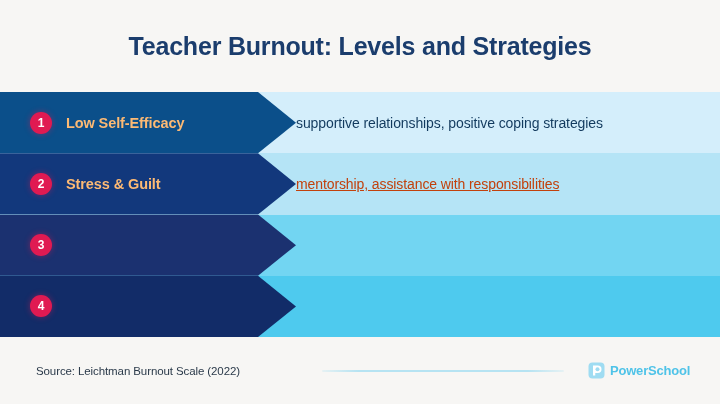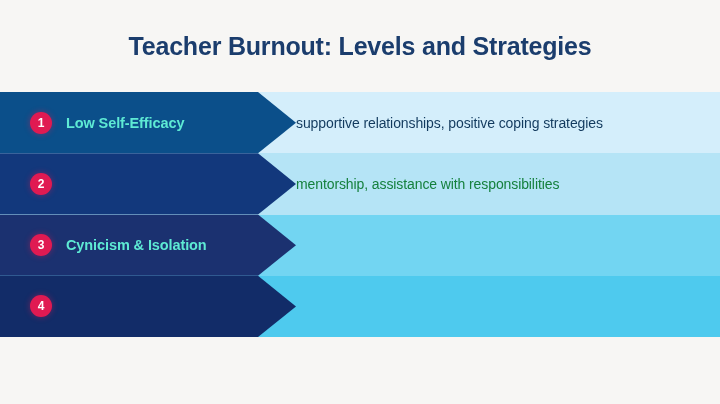--- a/index.html
+++ b/index.html
@@ -86,21 +86,21 @@
     align-items: center;
     justify-content: center;
     margin-left: 30px;
     flex: 0 0 auto;
     box-shadow: 0 0 6px rgba(224,26,82,0.45);
   }
   .level-label {
     margin-left: 14px;
     font-size: 14.5px;
     font-weight: bold;
-    color: #5eead4;
+    color: #fdba74;
     letter-spacing: -0.1px;
     white-space: nowrap;
   }
   .row-right-text {
     position: absolute;
     left: 296px;
     top: 0;
     height: 100%;
     right: 18px;
     display: flex;
@@ -179,37 +179,51 @@
       </div>
       <div class="row-right-text">
         <div class="strategy-label" style="color: rgb(18, 58, 94);">supportive relationships, positive coping strategies</div>
       </div>
     </div>
 
     <div class="row">
       <div class="row-bg" style="background: rgb(181, 228, 246);"></div>
       <div class="row-left" style="background: rgb(18, 56, 124);">
         <div class="badge" style="background: rgb(224, 26, 82);">2</div>
+        <div class="level-label">Stress &amp; Guilt</div>
       </div>
       <div class="row-right-text">
-        <div class="strategy-label" style="color: #15803d;">mentorship, assistance with responsibilities</div>
+        <div class="strategy-label" style="color: #c2410c; text-decoration: underline;">mentorship, assistance with responsibilities</div>
       </div>
     </div>
 
     <div class="row">
       <div class="row-bg" style="background: rgb(114, 213, 242);"></div>
       <div class="row-left" style="background: rgb(27, 49, 112);">
         <div class="badge" style="background: rgb(224, 26, 82);">3</div>
-        <div class="level-label">Cynicism &amp; Isolation</div>
       </div>
     </div>
 
     <div class="row">
       <div class="row-bg" style="background: rgb(78, 202, 238);"></div>
       <div class="row-left" style="background: rgb(18, 44, 104);">
         <div class="badge" style="background: rgb(224, 26, 82);">4</div>
       </div>
     </div>
 
   </div>
 
+  <div class="footer">
+    <div class="source-text">Source: Leichtman Burnout Scale (2022)</div>
+    <div class="footer-rule"></div>
+    <div class="brand">
+      <span class="brand-mark">
+        <svg width="17" height="17" viewBox="0 0 34 34" xmlns="http://www.w3.org/2000/svg">
+          <rect x="1" y="1" width="32" height="32" rx="8" fill="#9fdcf2"></rect>
+          <path d="M10 7 h9.5 a7.5 7.5 0 0 1 0 15 H14.5 v5 H10 Z" fill="#ffffff"></path>
+          <circle cx="19" cy="14.5" r="4" fill="#9fdcf2"></circle>
+        </svg>
+      </span>
+      <span class="brand-name" style="color: rgb(79, 195, 232);">PowerSchool</span>
+    </div>
+  </div>
 
 </div>
 
 </body></html>

